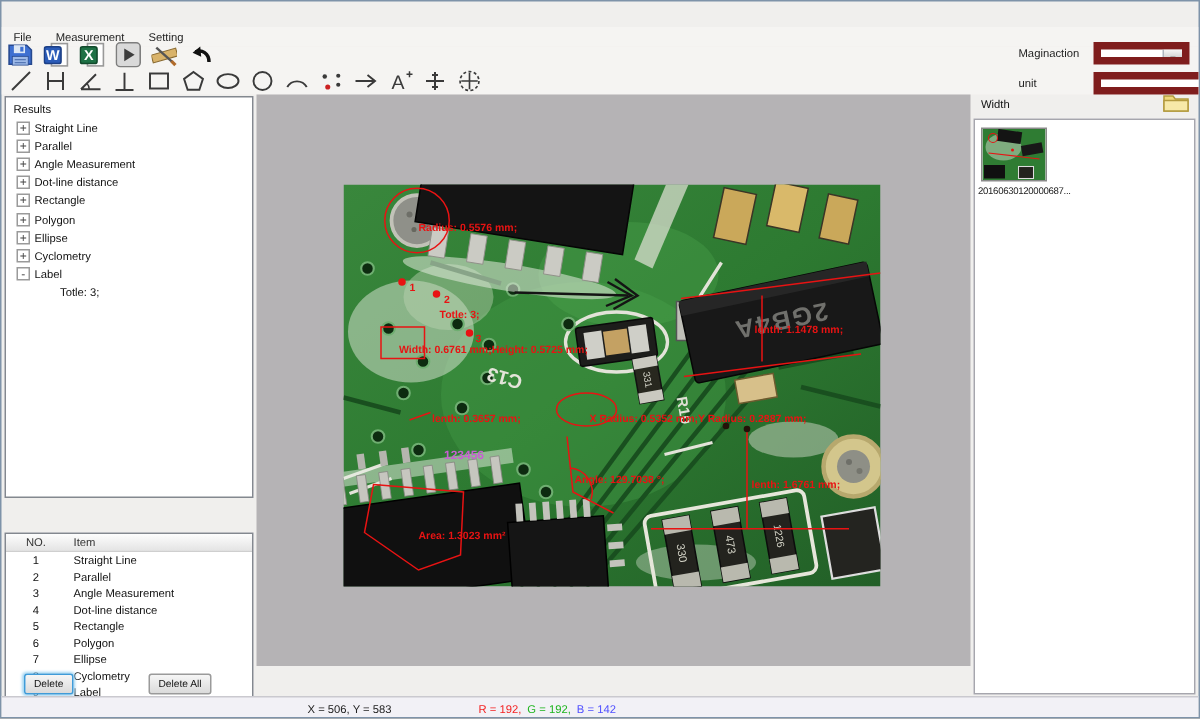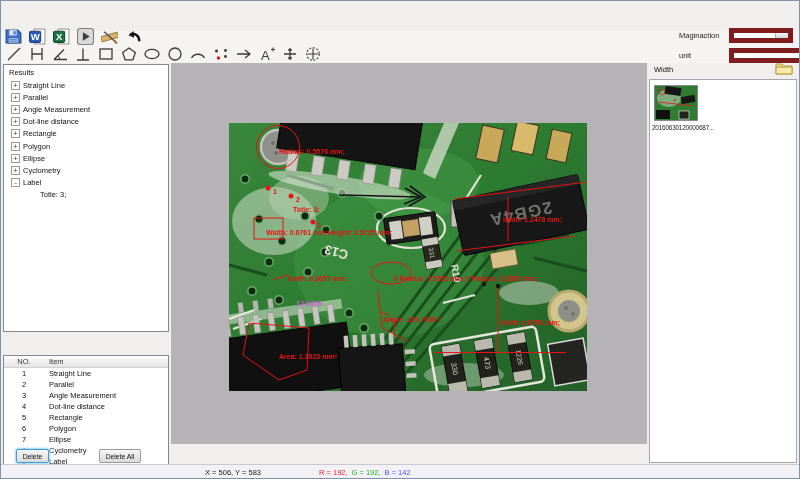--- a/index.html
+++ b/index.html
@@ -79,20 +79,25 @@
   .sb-r { color:#f42222; } .sb-g { color:#1db41d; } .sb-b { color:#5050ff; }
 
   svg text { font-family:"Liberation Sans", sans-serif; }
 </style>
 </head>
 <body>
 
 <div class="win">
 
 
+  <div class="menubar">
+    <span class="menuitem">File</span>
+    <span class="menuitem">Measurement</span>
+    <span class="menuitem">Setting</span>
+  </div>
 
   <div class="toolband">
     <div class="tools1">
       <span class="ticn">
         <svg width="17" height="17" viewBox="0 0 16 16">
             <path d="M1,2 h11 l3,3 v9 h-14 z" fill="#3d6fd1" stroke="#27498f"></path>
             <rect x="4" y="2" width="7" height="5" fill="#dce7f5"></rect>
             <rect x="8" y="3" width="2" height="3" fill="#3d6fd1"></rect>
             <rect x="3" y="9" width="10" height="5.5" fill="#9db9e8" stroke="#27498f" stroke-width="0.5"></rect>
             <path d="M4.5,11 h7 M4.5,13 h7" stroke="#5577b5" stroke-width="0.8"></path>

